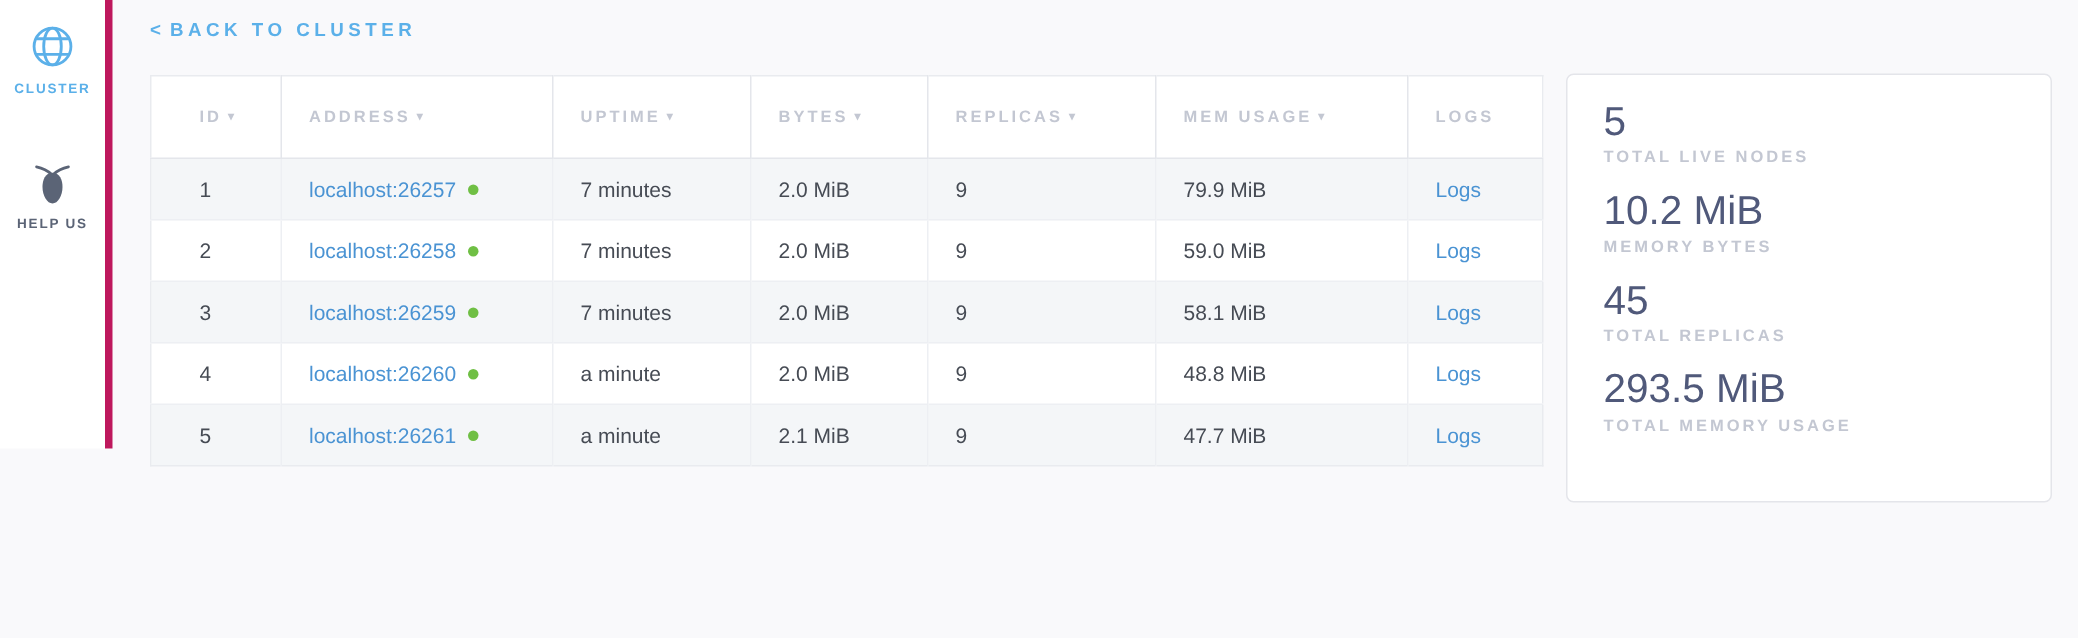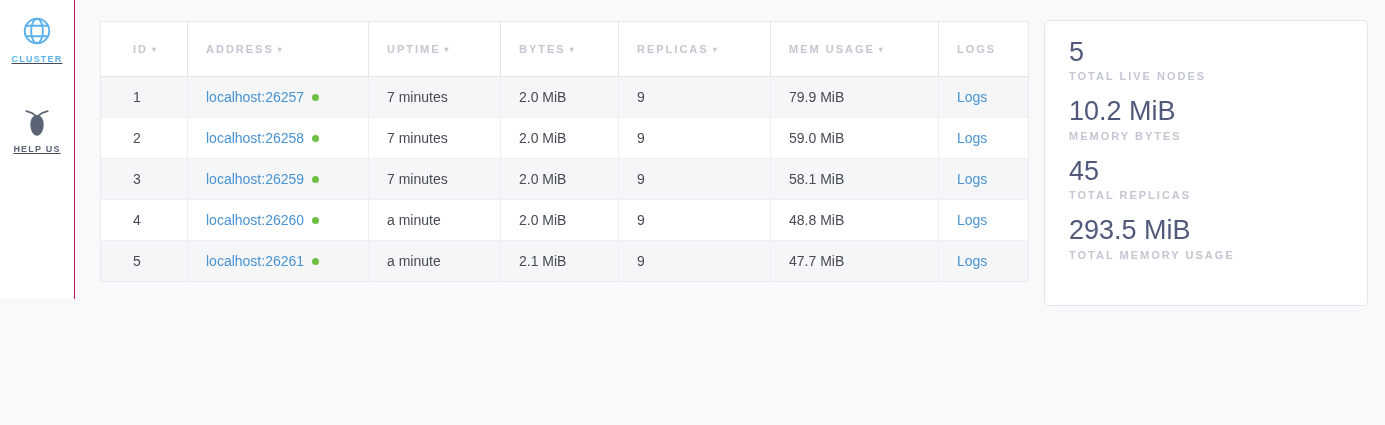--- a/index.html
+++ b/index.html
@@ -8,21 +8,21 @@
     width:1385px; height:425px;
     background:#f9f9fb;
     font-family:"Liberation Sans", sans-serif;
     position:relative; overflow:hidden;
     color:#464b54;
   }
 
   
   .sidebar {
     position:absolute; left:0; top:0; width:75px; height:299px;
-    background:#ffffff; border-right:1px solid #be185d;text-decoration:underline;
+    background:#ffffff; border-right:5px solid #be185d;
   }
   .side-item {
     display:flex; flex-direction:column; align-items:center;
     cursor:pointer; user-select:none;
   }
   .side-item.first { margin-top:13px; }
   .side-item.second { margin-top:31px; }
   .side-item.third { margin-top:39px; }
   .side-item .icon-wrap { width:36px; height:36px; display:flex; align-items:center; justify-content:center; }
   .side-label {
@@ -115,20 +115,23 @@
       <path d="M30 8 Q23 9.5 18.8 13.5" stroke="var(--sidebar-slate)" stroke-width="2" stroke-linecap="round"></path>
       <path d="M18 12.5 C12.5 12.5 10.5 18 10.5 23 C10.5 30 14 35.5 18 35.5 C22 35.5 25.5 30 25.5 23 C25.5 18 23.5 12.5 18 12.5 Z" fill="var(--sidebar-slate)"></path>
     </svg>
         </span>
     <span class="side-label">HELP US</span>
       </div>
     </div>
 </div>
 
 <div class="content">
+  <a class="back-link">
+    <span class="arrow">&lt;</span><span>BACK TO CLUSTER</span>
+  </a>
 
   <div class="main-row">
     <table class="nodes">
       <colgroup>
         <col style="width:87px">
           <col style="width:181px">
           <col style="width:132px">
         <col style="width:118px">
           <col style="width:152px">
           <col style="width:168px">

